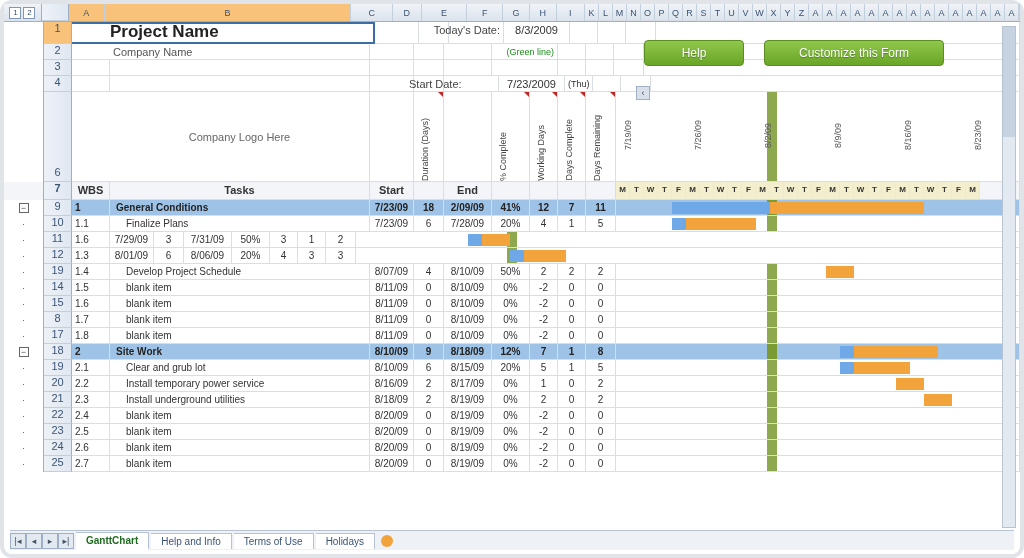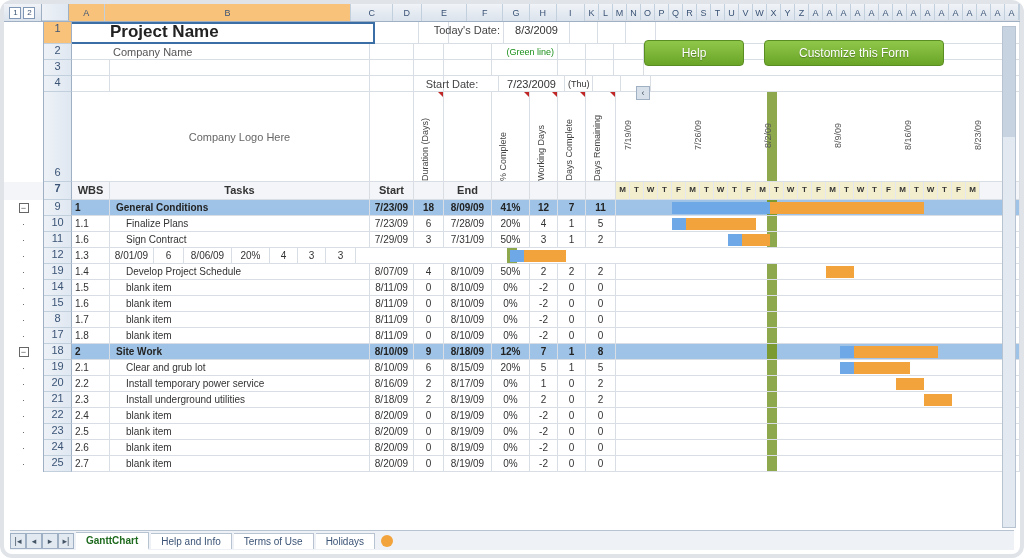--- a/index.html
+++ b/index.html
@@ -22,21 +22,21 @@
 .row { display:flex; height:16px; border-bottom:0px; }
 .row .c { border-right:1px solid #d9dee5; border-bottom:1px solid #d9dee5; padding:0 3px; line-height:16px; overflow:hidden; white-space:nowrap; }
 
 
 .wA{width:38px;} .wB{width:260px;} .wC{width:44px;text-align:center;} .wD{width:30px;text-align:center;} .wE{width:48px;text-align:center;} .wF{width:38px;text-align:center;} .wG{width:28px;text-align:center;} .wH{width:28px;text-align:center;} .wI{width:30px;text-align:center;}
 .gantt{flex:1;position:relative;border-bottom:1px solid #d9dee5;}
 
 
 .r1 .wA,.r1 .wB{background:#fff;} .r1 .title{font-size:17px;font-weight:700;color:#222;border:2px solid #3b6ea5;}
 .r2 .sub{color:#555;}
-.label-right{text-align:center;color:#444;padding-right:6px;}
+.label-right{text-align:left;color:#444;padding-right:6px;}
 .greenline{color:#1a8f1a;font-size:9px;}
 .dateval{border-bottom:1px solid #999;}
 
 
 .hdr { background:#fff; }
 .hdr .rot { writing-mode:vertical-rl; transform:rotate(180deg); font-size:9px; color:#444; text-align:center; width:100%; }
 .hdr-cell{display:flex;align-items:flex-end;justify-content:center;height:100%;}
 .row-h6{height:90px;}
 .row-h7{height:18px;background:#f3f5f8;font-weight:700;color:#333;}
 .row-h7 .c{text-align:center;}
@@ -273,21 +273,21 @@
 <div class="data" id="data-rows">
         <div class="row parent-row">
           <div class="outcol">
             <span class="minus">−</span>
           </div>
     <div class="rownum">9</div>
     <div class="c wA">1</div>
     <div class="c wB" style="padding-left:6px">General Conditions</div>
     <div class="c wC">7/23/09</div>
     <div class="c wD">18</div>
-    <div class="c wE">8/09/09</div>
+    <div class="c wE">2/09/09</div>
     <div class="c wF">41%</div>
     <div class="c wG">12</div>
     <div class="c wH">7</div>
     <div class="c wI">11</div>
     <div class="c gantt" style="position:relative;padding:0">
             <div class="today-line"></div>
             <div class="today-line"></div>
             <div class="bar" style="left:56px">
               <div class="seg blue" style="width:98px"></div>
               <div class="seg orange" style="width:154px"></div>
@@ -311,21 +311,20 @@
             <div class="bar" style="left:56px">
               <div class="seg blue" style="width:14px"></div>
               <div class="seg orange" style="width:70px"></div>
             </div>
           </div>
         </div>
         <div class="row">
           <div class="outcol">·</div>
     <div class="rownum">11</div>
     <div class="c wA">1.6</div>
-    <div class="c wB" style="padding-left:16px">Sign Contract</div>
     <div class="c wC">7/29/09</div>
     <div class="c wD">3</div>
     <div class="c wE">7/31/09</div>
     <div class="c wF">50%</div>
     <div class="c wG">3</div>
     <div class="c wH">1</div>
     <div class="c wI">2</div>
     <div class="c gantt" style="position:relative;padding:0">
             <div class="today-line"></div>
             <div class="bar" style="left:112px">

